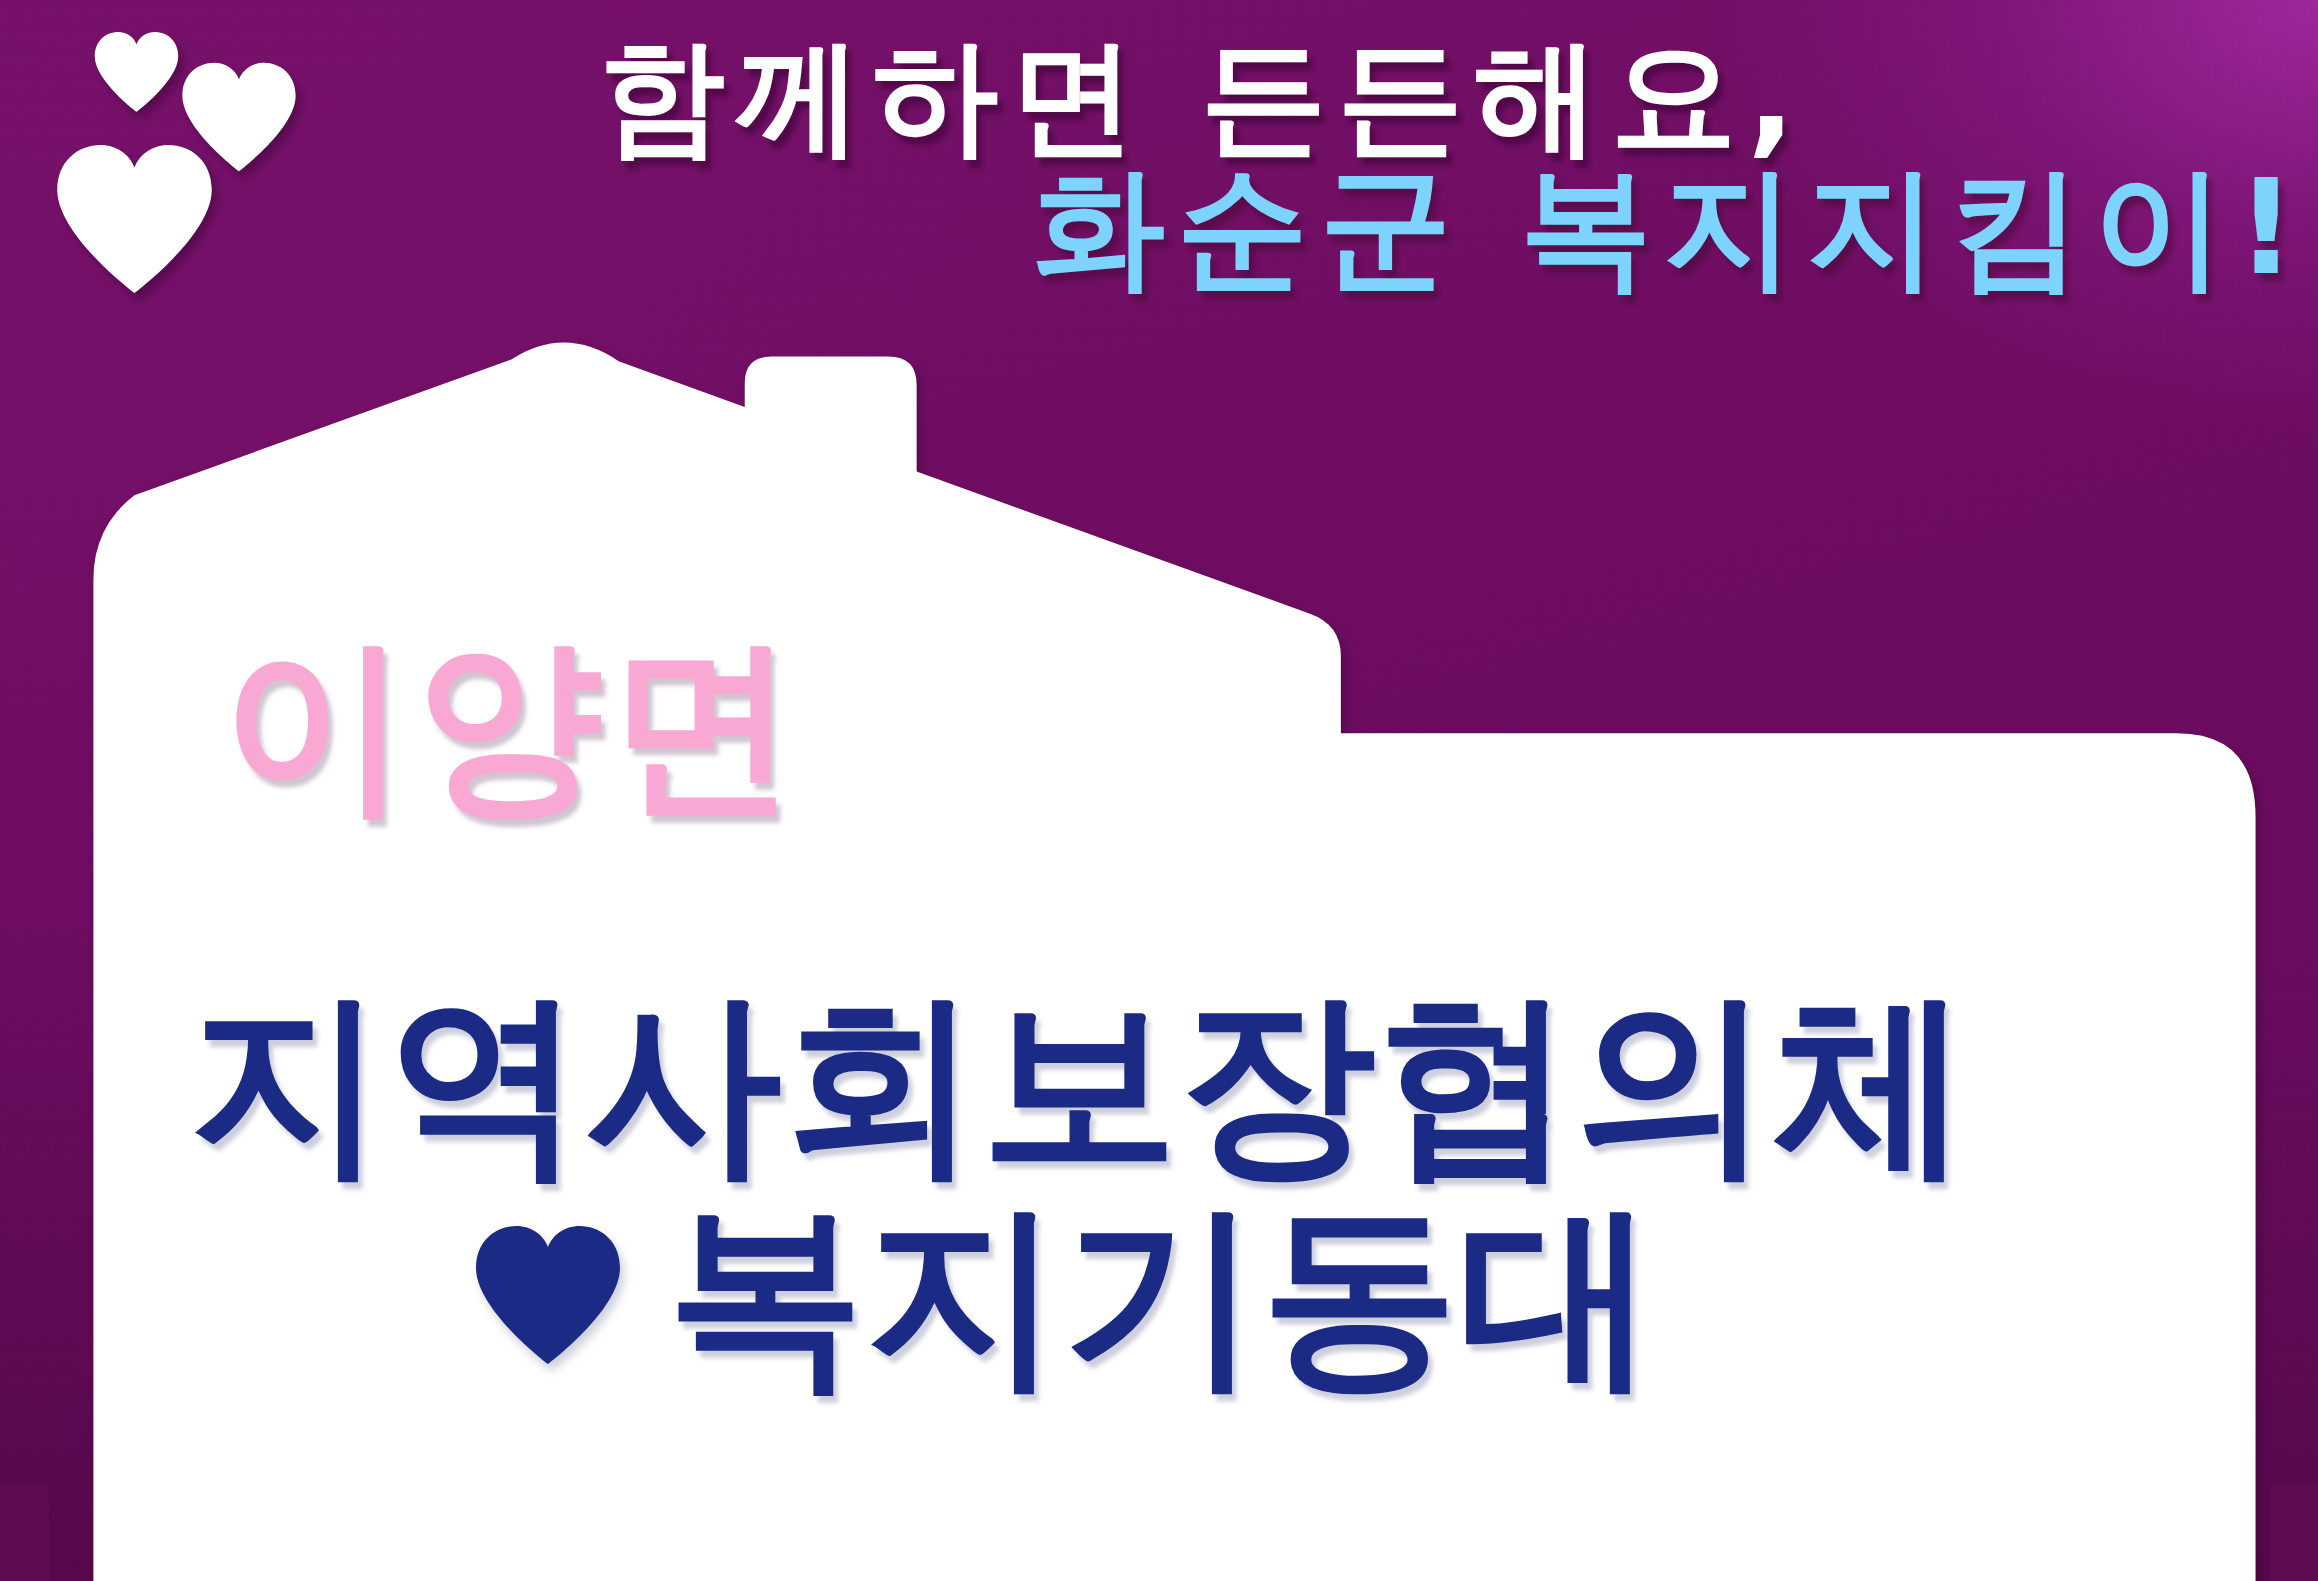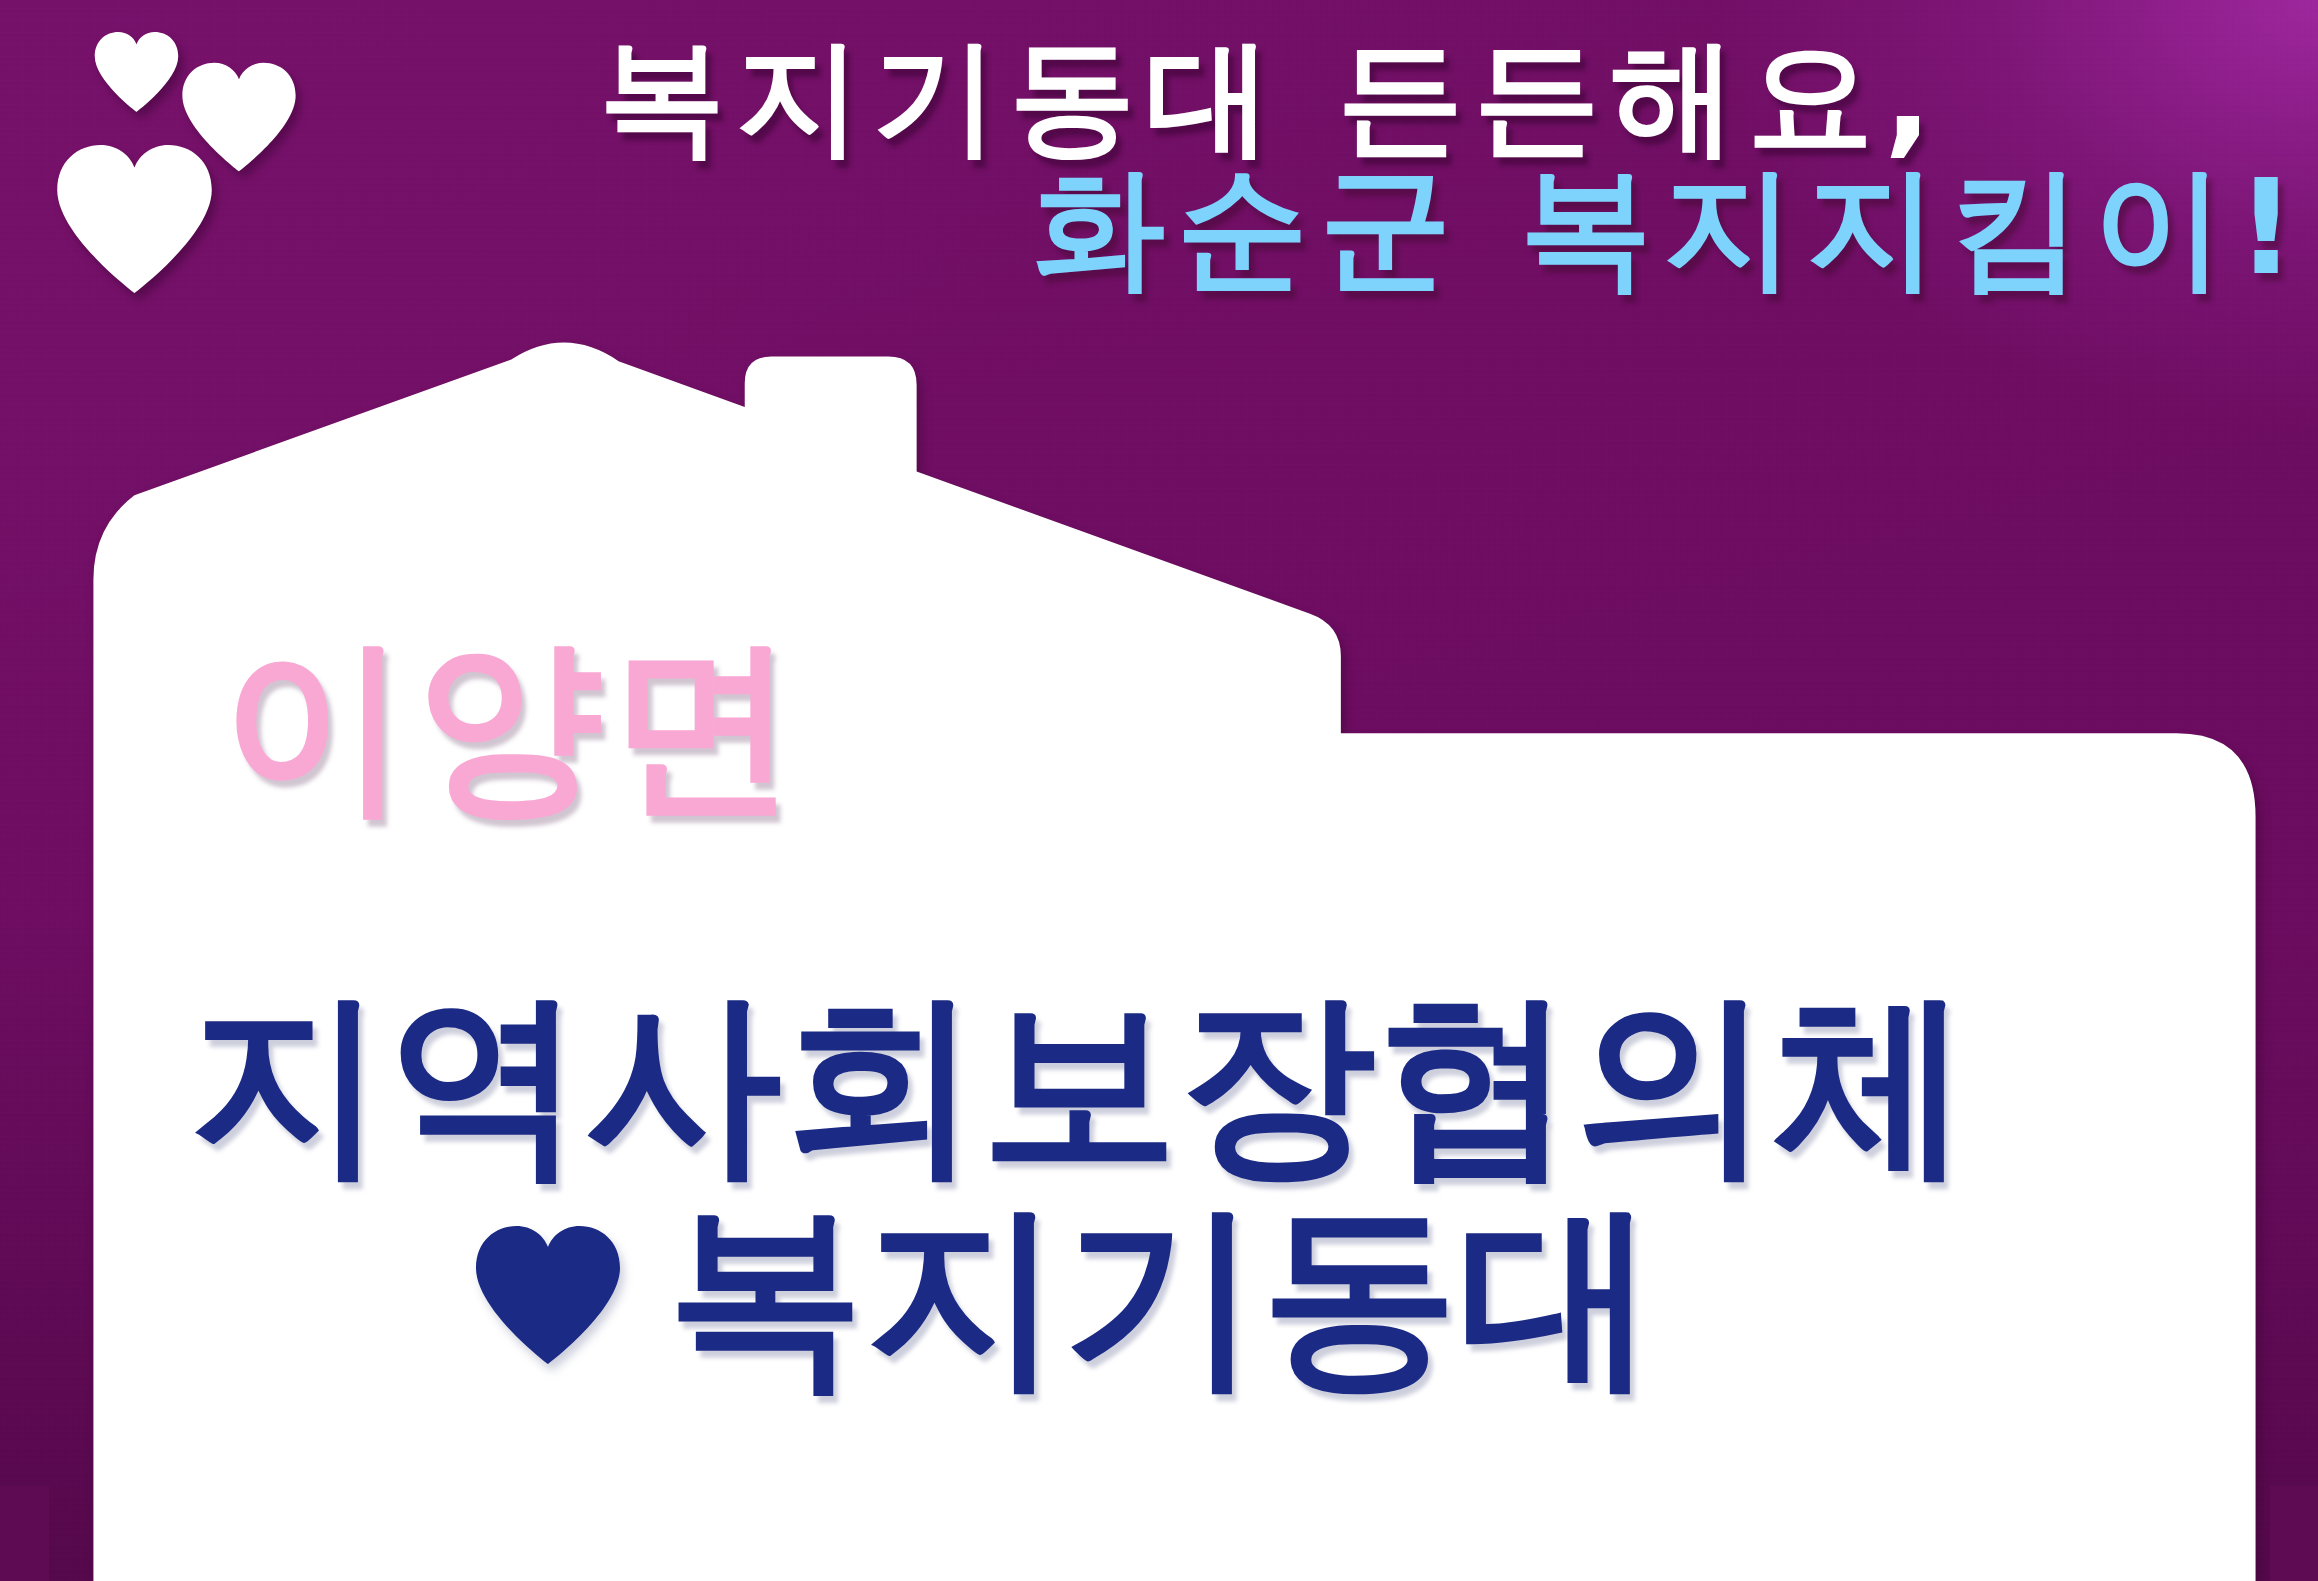--- a/index.html
+++ b/index.html
@@ -182,21 +182,21 @@
       <path fill="#FFFFFF" d="M50 92 C50 92 2 56 2 28 C2 10 15 0 29 0 C39 0 47 6 50 14 C53 6 61 0 71 0 C85 0 98 10 98 28 C98 56 50 92 50 92 Z"></path>
     </svg>
   </div>
 
   <div class="heart" style="left:54px; top:144px; width:161px; height:150px;">
     <svg viewBox="0 0 100 92" xmlns="http://www.w3.org/2000/svg">
       <path fill="#FFFFFF" d="M50 92 C50 92 2 56 2 28 C2 10 15 0 29 0 C39 0 47 6 50 14 C53 6 61 0 71 0 C85 0 98 10 98 28 C98 56 50 92 50 92 Z"></path>
     </svg>
   </div>
 
-  <div class="line" id="tagline-1">복지기동대 든든해요,</div>
+  <div class="line" id="tagline-1">함께하면 든든해요,</div>
 
   <div class="line" id="tagline-2">화순군 복지지킴이!</div>
 
   <div class="line" id="township">이양면</div>
 
   <div class="line" id="org-line">지역사회보장협의체</div>
 
   <div id="team-row">
     <span id="team-heart">
       <svg viewBox="0 0 100 92" xmlns="http://www.w3.org/2000/svg">

